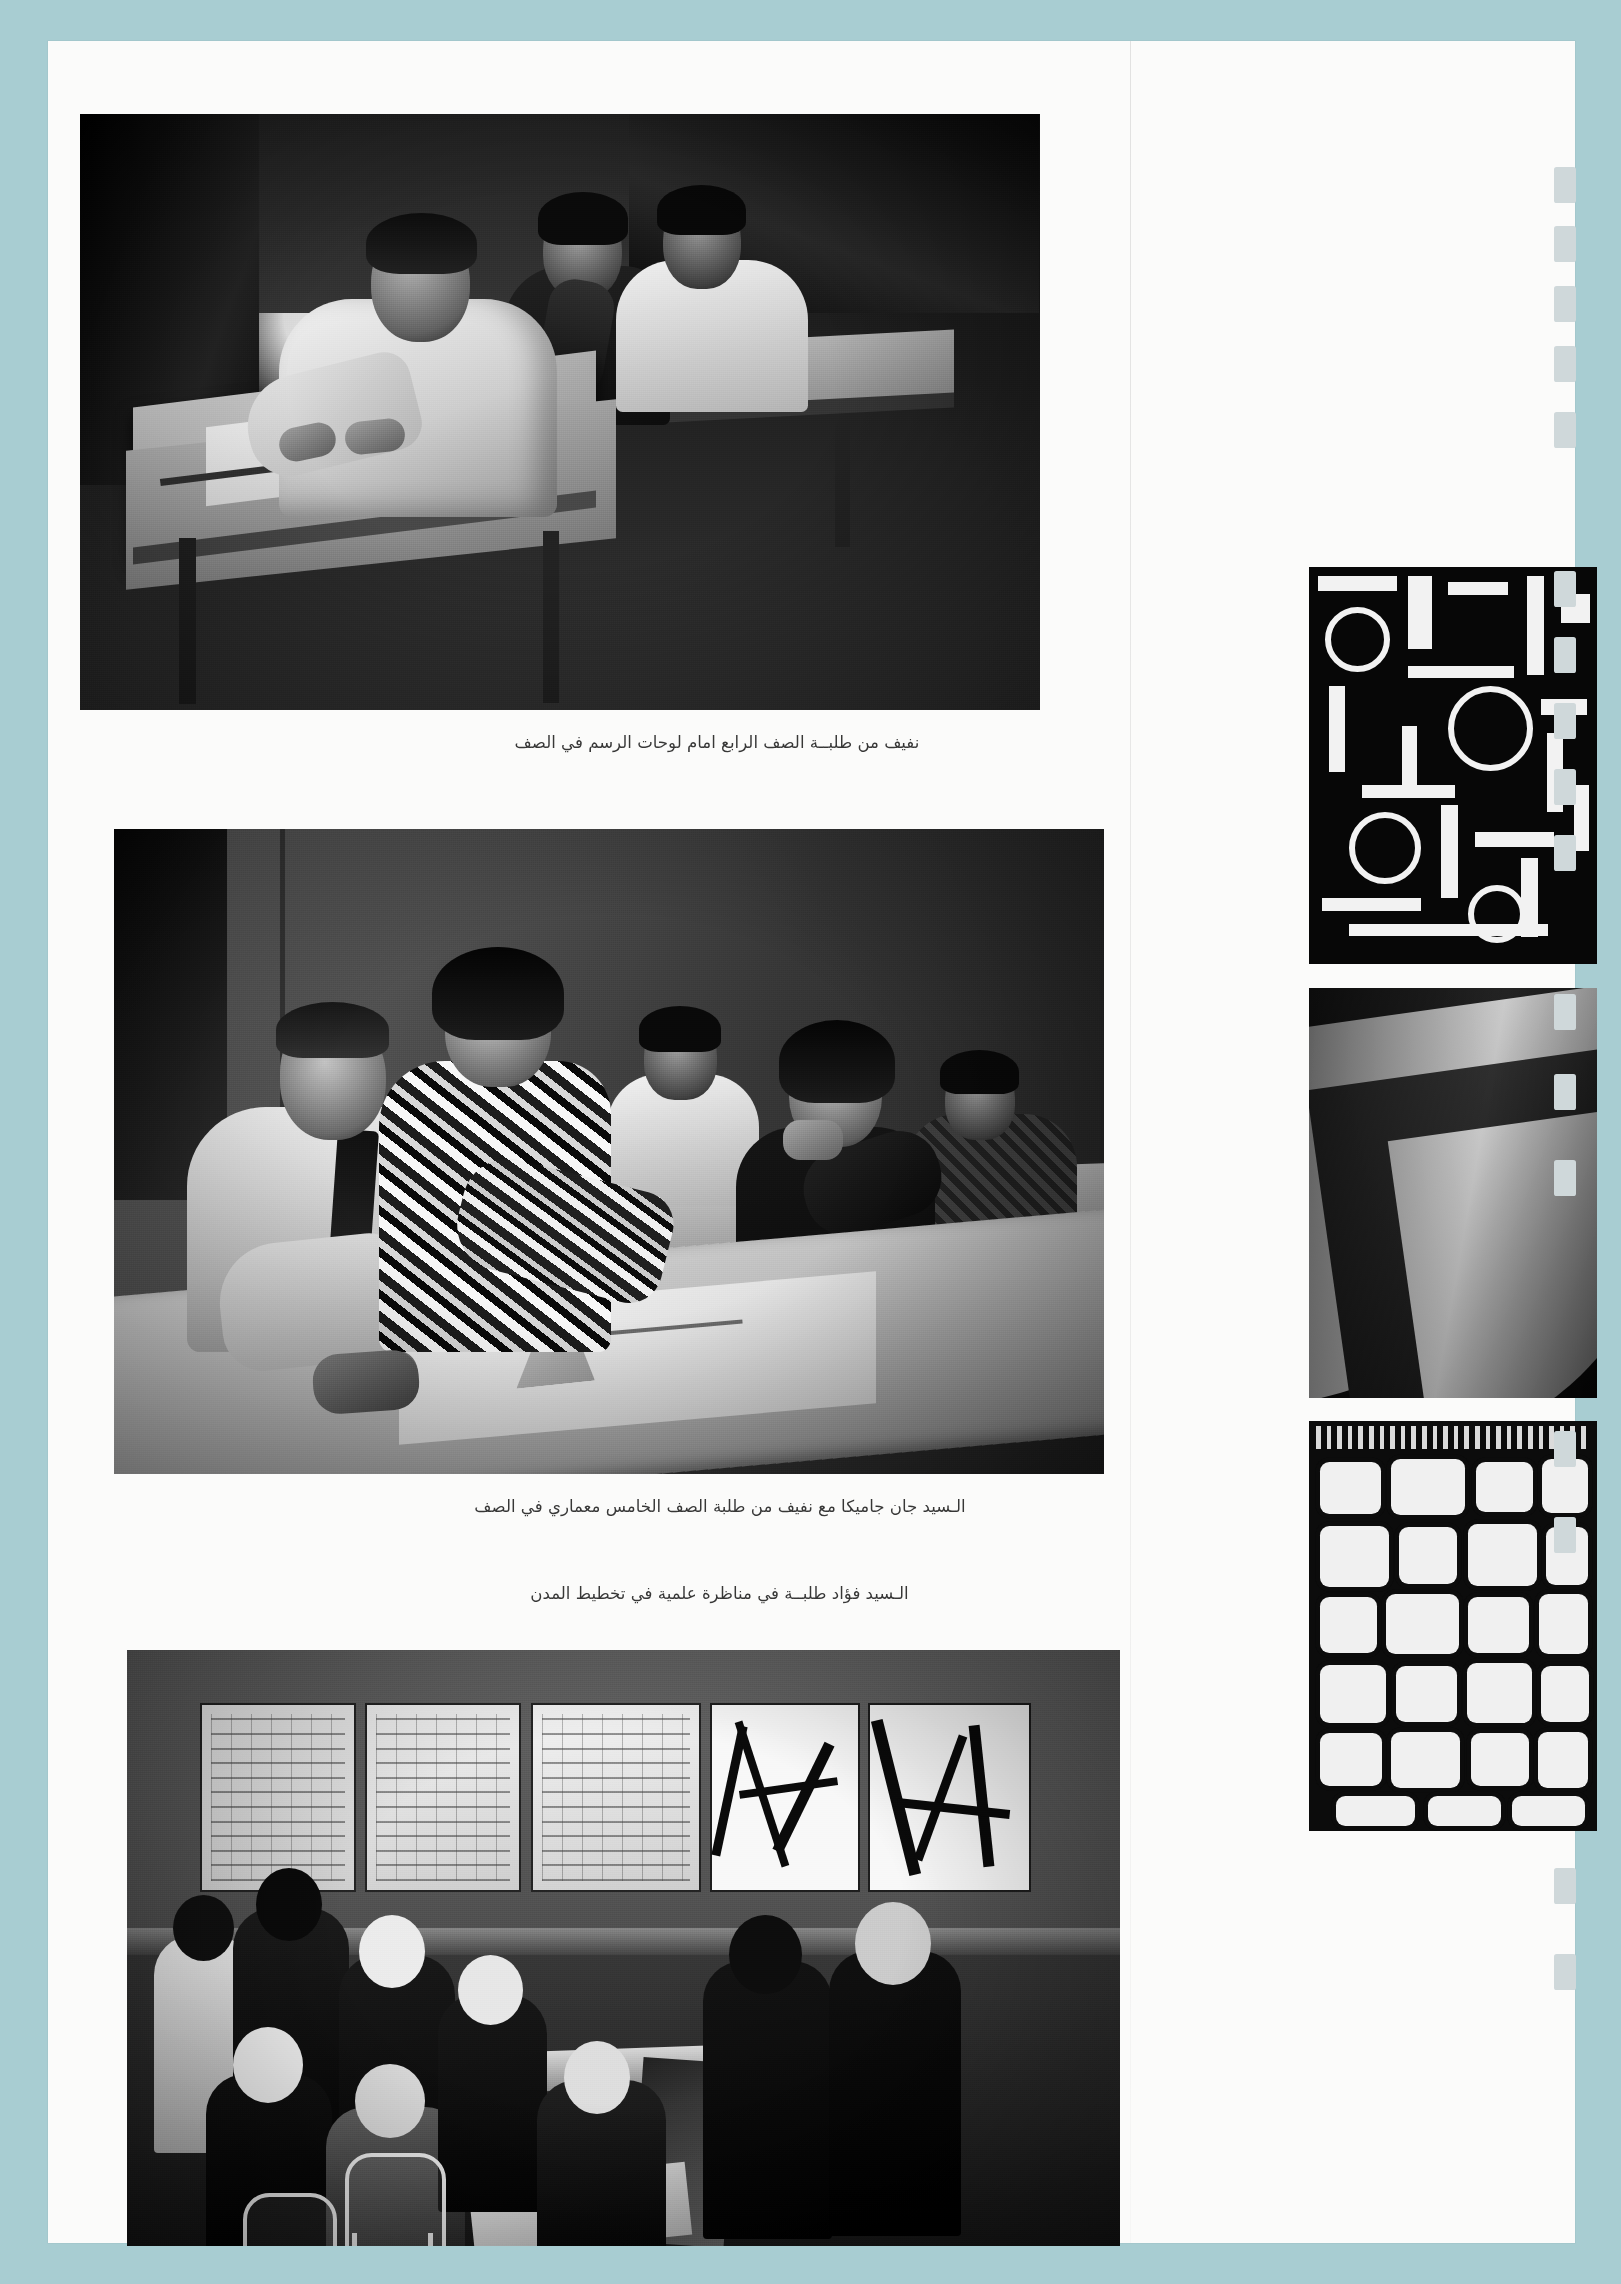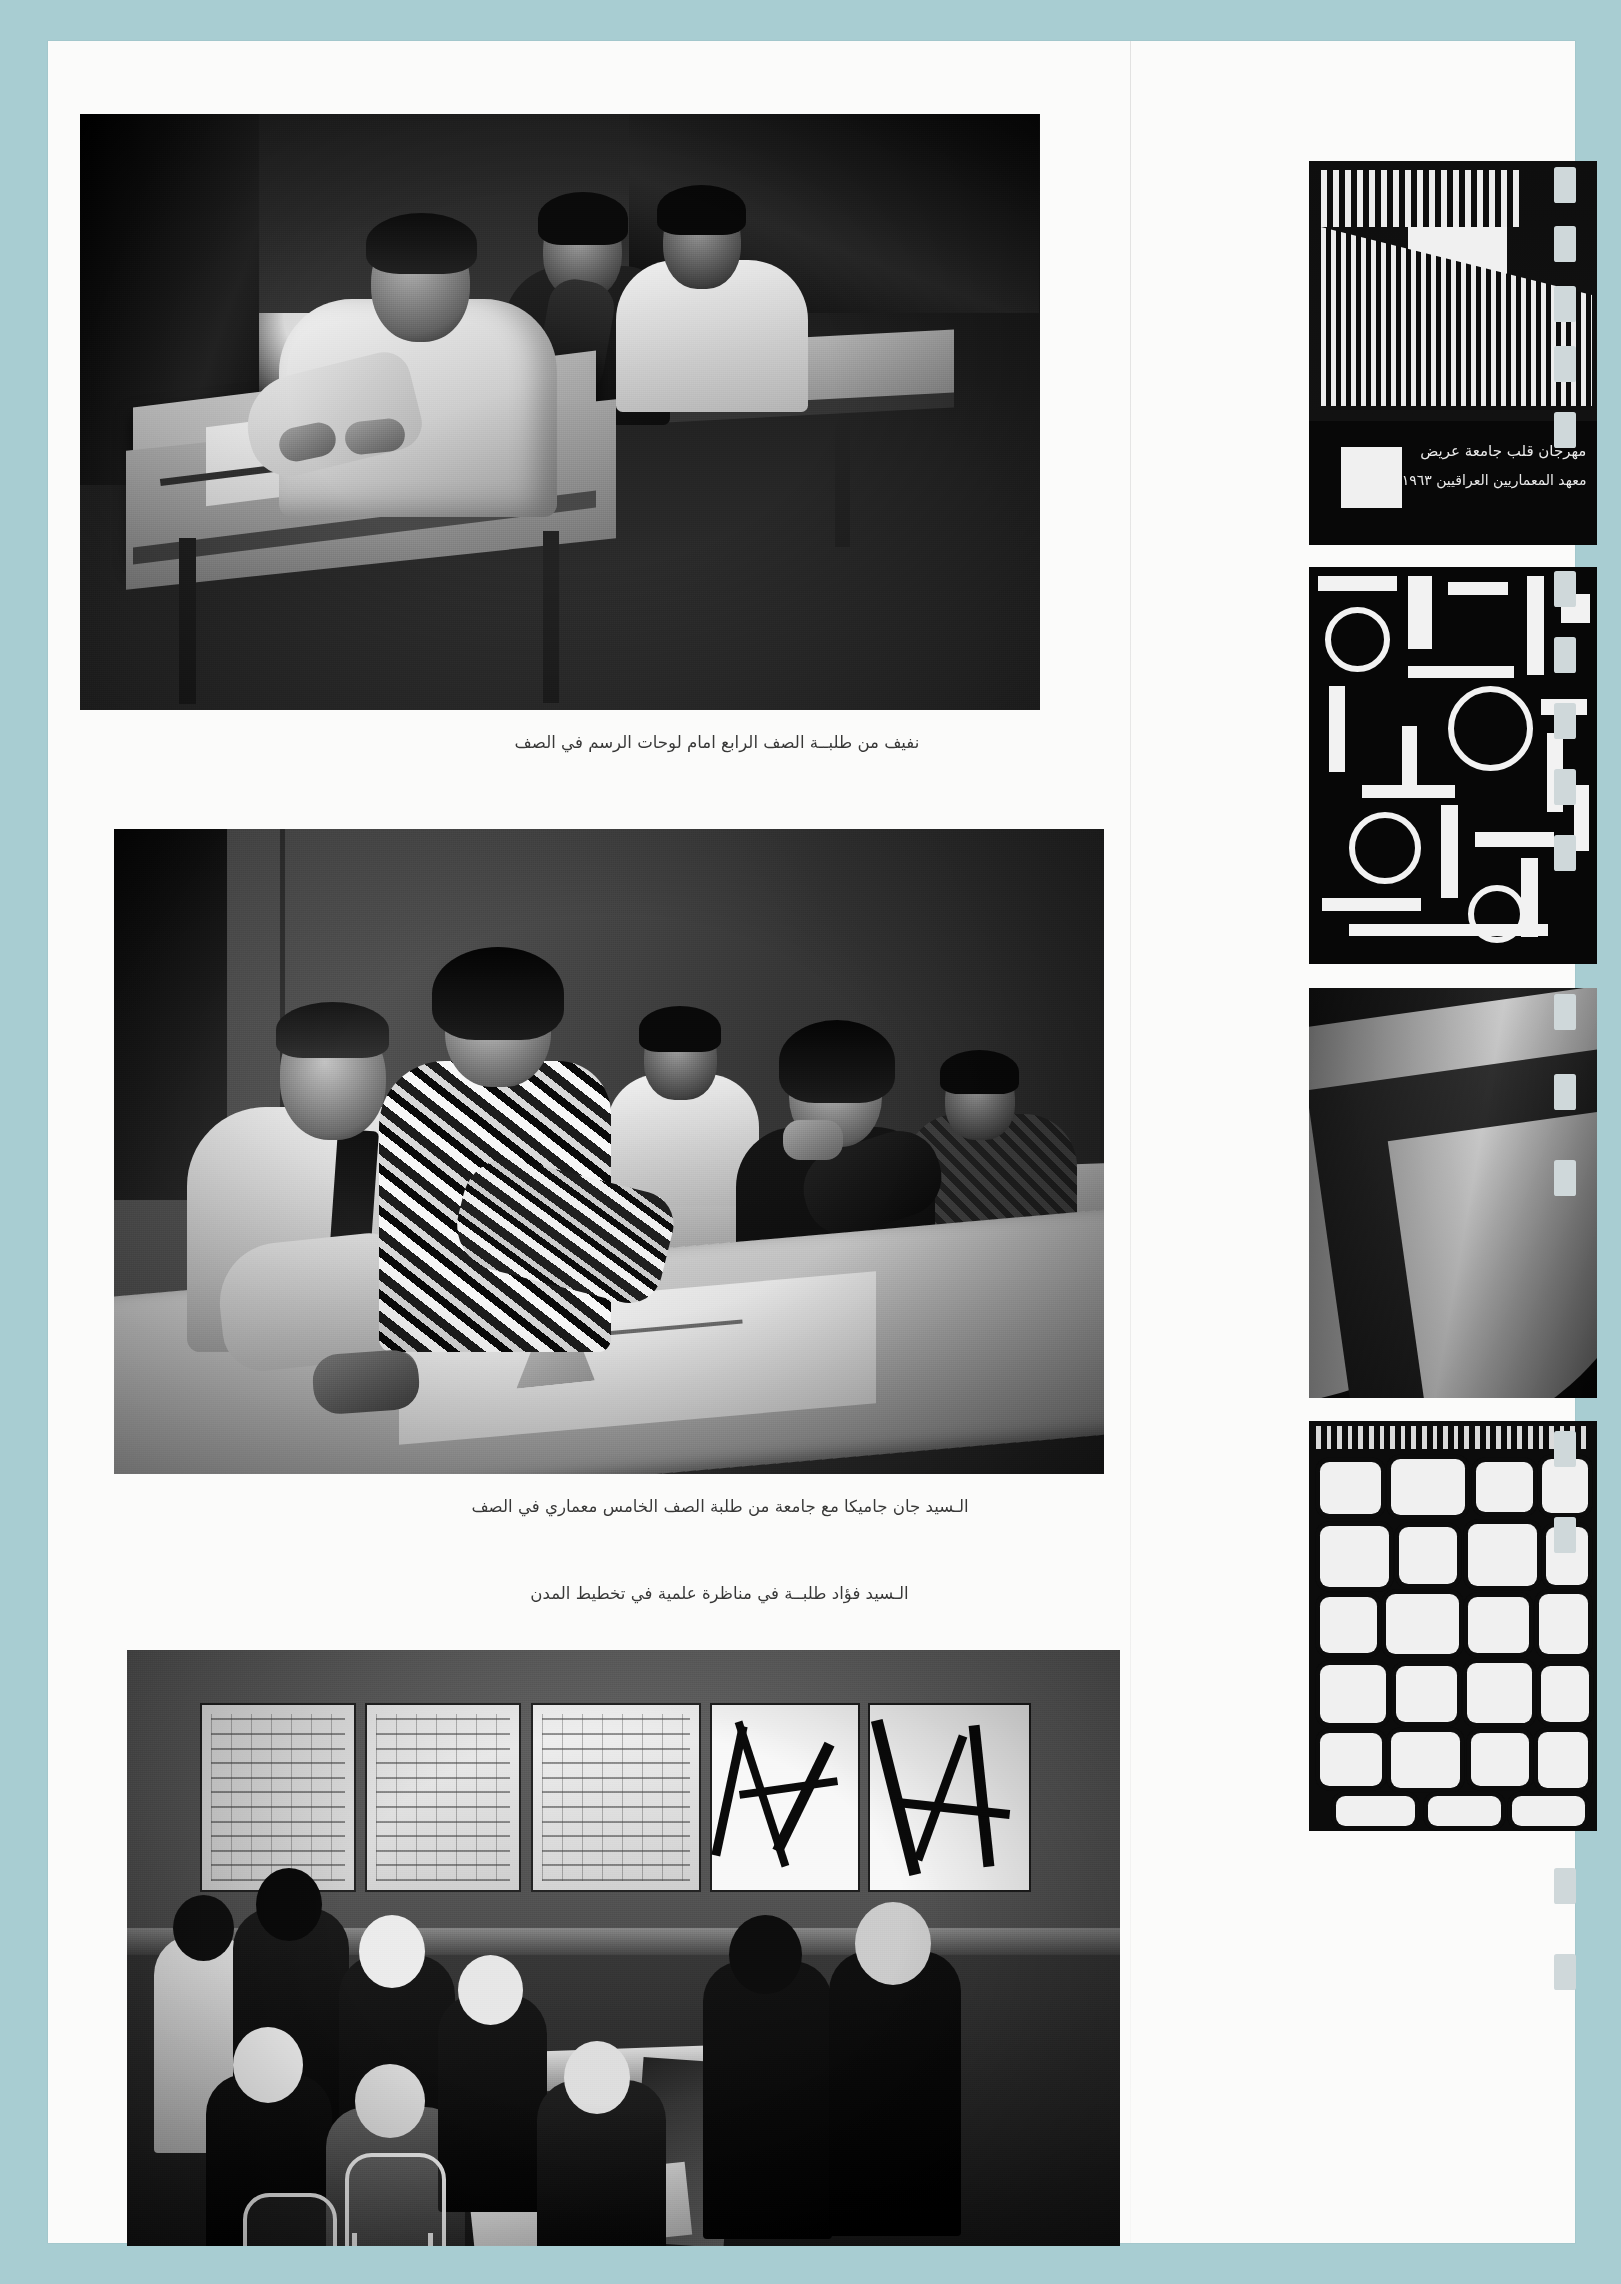--- a/index.html
+++ b/index.html
@@ -635,21 +635,21 @@
     <div class="st-body"></div>
     <div class="st-arm"></div>
     <div class="st-head"></div>
     <div class="st-hair"></div>
     <div class="st-hand"></div>
 
     <div class="grain"></div>
     <div class="vig"></div>
   </div>
 
-  <div class="caption" style="left:318px; top:1456px; width:708px;">الـسيد جان جاميكا مع جامعة من طلبة الصف الخامس معماري في الصف</div>
+  <div class="caption" style="left:318px; top:1456px; width:708px;">الـسيد جان جاميكا مع نفيف من طلبة الصف الخامس معماري في الصف</div>
 
   <div class="caption" style="left:397px; top:1543px; width:549px;">الـسيد فؤاد طلبــة في مناظرة علمية في تخطيط المدن</div>
 
   <div class="photo" id="photo-3">
     <div class="backwall"></div>
 
     <div class="panel" style="left:73px; width:152px;">
         <div class="scrib"></div>
       </div>
     <div class="panel" style="left:238px; width:152px;">
@@ -705,30 +705,20 @@
 
     <div class="chair" style="left:218px; top:503px; width:93px; height:99px;"></div>
     <div class="chairleg" style="left:225px; top:583px; height:60px;"></div>
     <div class="chairleg" style="left:301px; top:583px; height:60px;"></div>
     <div class="chair" style="left:116px; top:543px; width:86px; height:93px;"></div>
 
     <div class="grain"></div>
     <div class="vig"></div>
   </div>
 
-  <div class="plate" id="plate-1">
-    <div class="whiteblock"></div>
-    <div class="stripes-top"></div>
-    <div class="stripes-main"></div>
-    <div class="darkband"></div>
-    <div class="sq"></div>
-    <div class="txtline" style="top:281px; font-size:15px;">مهرجان قلب جامعة عريض</div>
-    <div class="txtline" style="top:311px; font-size:14px;">معهد المعماريين العراقيين ١٩٦٣</div>
-    <div class="grain"></div>
-  </div>
 
   <div class="plate" id="plate-2">
     <div class="p" style="left:9.3px;  top:9.3px;  width:79px; height:14.6px;"></div>
     <div class="p" style="left:99px; top:9.3px;  width:24px;  height:73px;"></div>
     <div class="p" style="left:139px; top:14.6px;  width:60px;  height:13.2px;"></div>
     <div class="p" style="left:218px; top:9.3px;  width:17px;  height:99px;"></div>
     <div class="p" style="left:252px; top:26.5px;  width:29px;  height:29px;"></div>
     <div class="o" style="left:16px;  top:40px;  width:53px;  height:53px;"></div>
     <div class="p" style="left:99px; top:99px; width:106px; height:12px;"></div>
     <div class="p" style="left:20px;  top:119px; width:16px;  height:86px;"></div>

